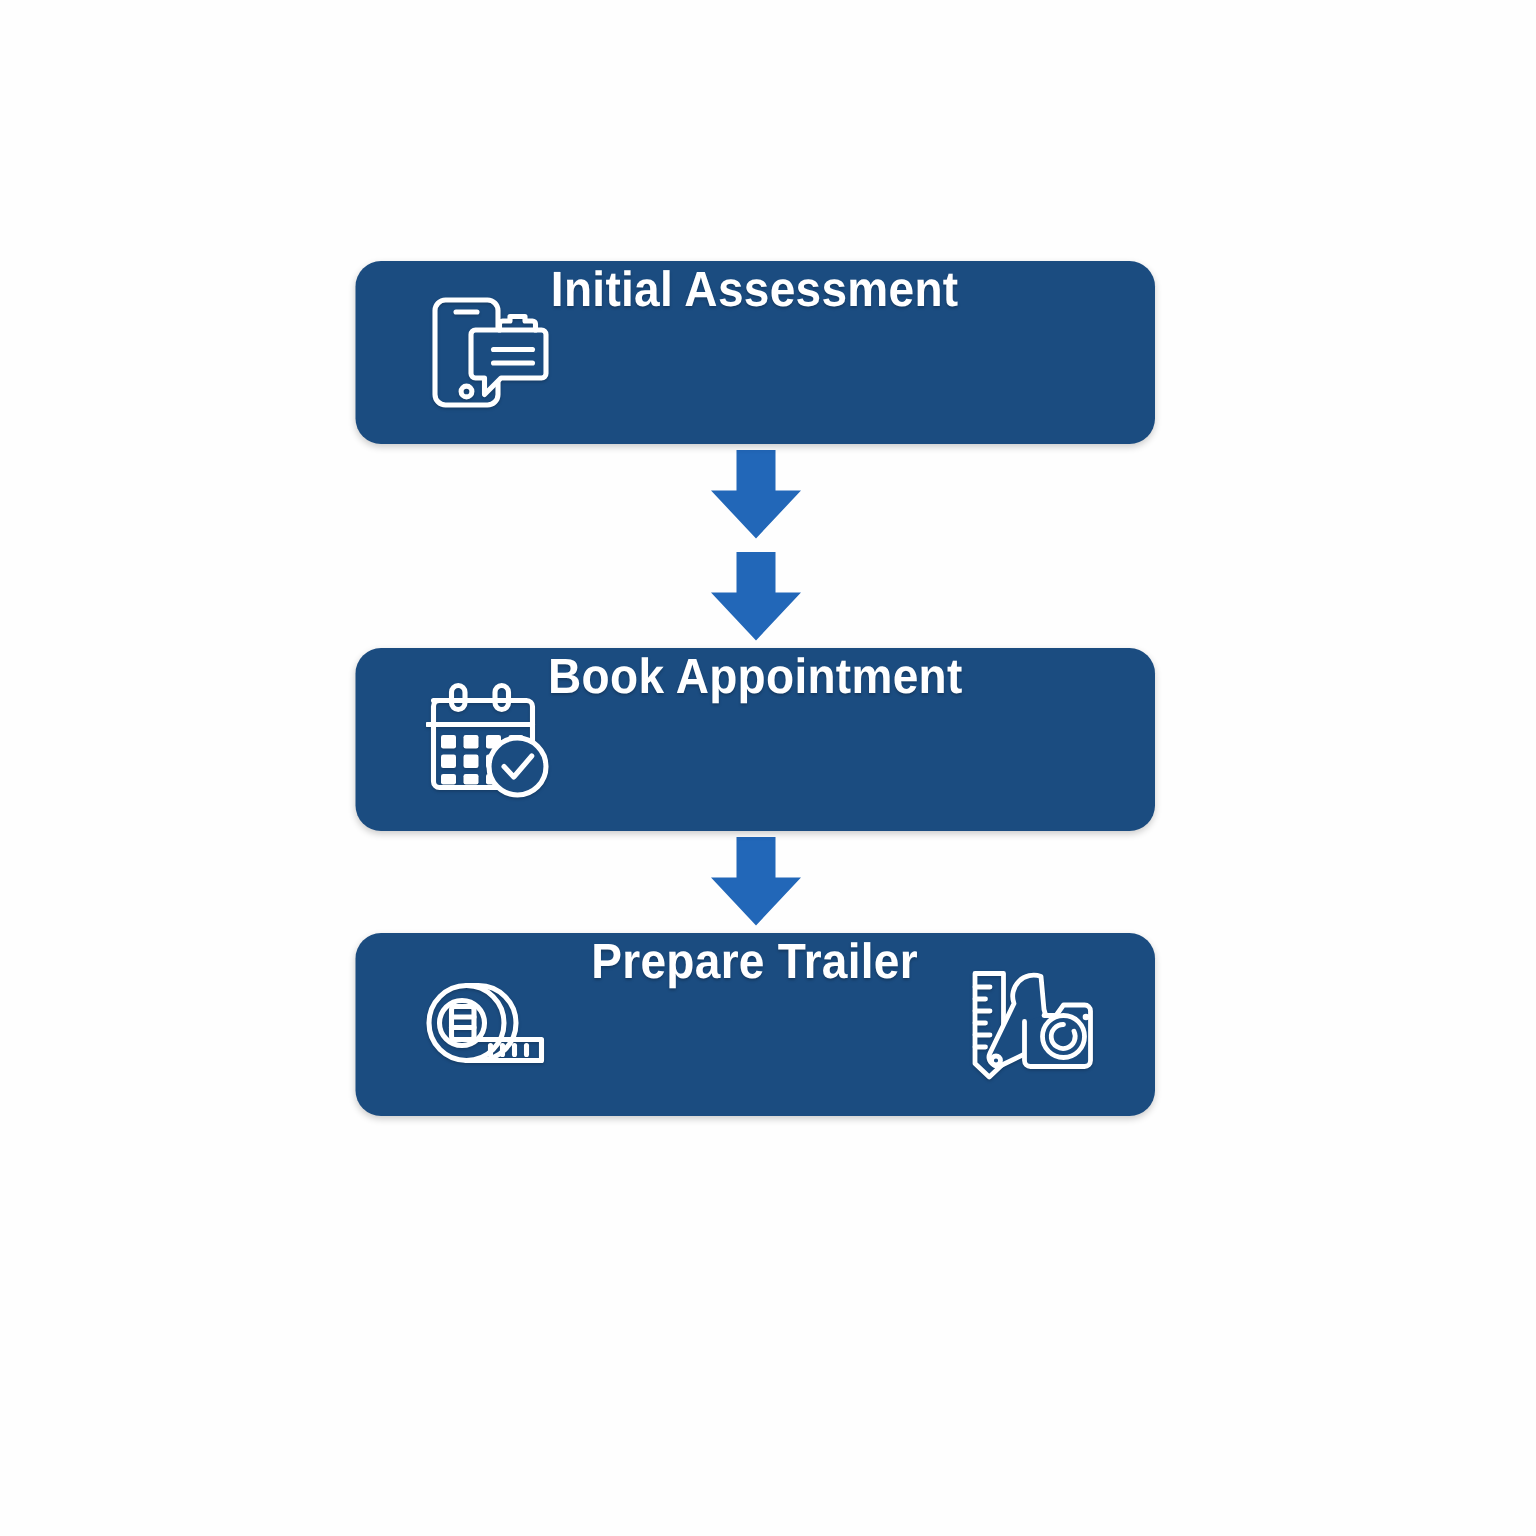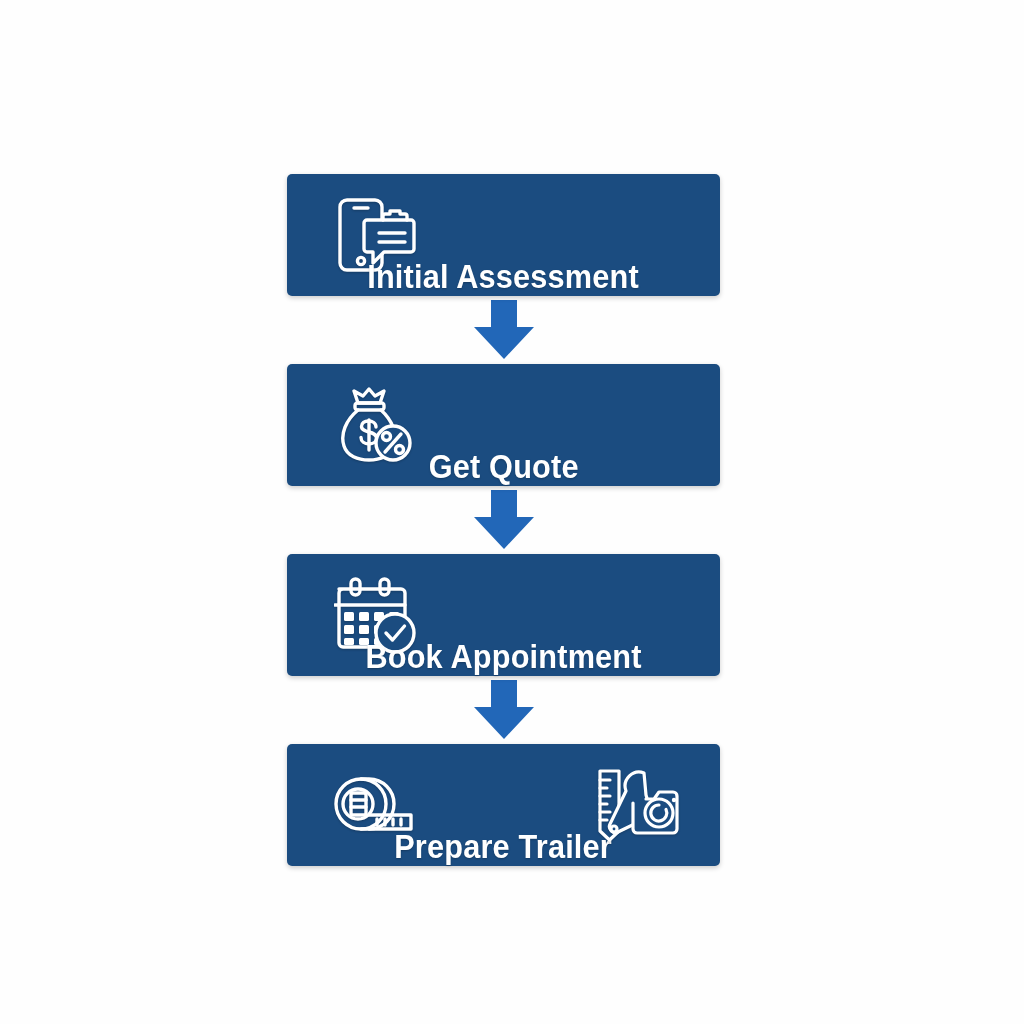--- a/index.html
+++ b/index.html
@@ -23,27 +23,27 @@
     position: absolute;
     left: 241px;
     top: 174px;
     width: 525px;
     display: flex;
     flex-direction: column;
     align-items: center;
   }
   .step-box {
     position: relative;
-    width: 433px;
+    width: 533px;
     height: 122px;
     background: #1b4c80;
-    border-radius: 5px;
+    border-radius: 17px;
     box-sizing: border-box;
     display: flex;
-    align-items: flex-end;
+    align-items: flex-start;
     justify-content: center;
     box-shadow: 0 2px 5px rgba(0,0,0,0.20);
   }
   .step-label {
     color: #ffffff;
     font-family: "Liberation Sans", sans-serif;
     font-size: 33px;
     font-weight: bold;
     letter-spacing: 0.2px;
     text-align: center;
@@ -106,36 +106,20 @@
       </span>
       <span class="step-label">Initial Assessment</span>
     </div>
 
     <div class="connector">
       <svg width="62" height="60" viewBox="0 0 62 60">
         <path d="M18 0 h26 v27 h17 L31 59 L1 27 h17 z" fill="#2267b8"></path>
       </svg>
     </div>
 
-    <div class="step-box">
-      <span class="icon-left">
-        <svg width="80" height="78" viewBox="0 0 80 78" fill="none" stroke="#ffffff" stroke-width="3.4" stroke-linecap="round" stroke-linejoin="round">
-          <path d="M22 17 l-4 -12 l9 5 l6 -7 l6 7 l9 -5 l-4 12 z"></path>
-          <rect x="19" y="17" width="29" height="7" rx="2.5"></rect>
-          <path d="M22 24 C10 34 4 48 8 60 C11 70 22 74 33 74 C44 74 55 70 58 60 C62 48 56 34 45 24"></path>
-          <path d="M33 34 v30"></path>
-          <path d="M40 41 c0 -4 -3.5 -6 -7.5 -6 c-4 0 -7 2 -7 5.5 c0 7 15 4 15 11.5 c0 4 -3.5 6 -7.5 6 c-4.5 0 -8 -2.5 -8 -6.5"></path>
-          <circle cx="57" cy="57" r="17" fill="#1b4c80"></circle>
-          <circle cx="50.5" cy="50.5" r="4"></circle>
-          <circle cx="63.5" cy="63.5" r="4"></circle>
-          <line x1="65" y1="48" x2="49" y2="66"></line>
-        </svg>
-      </span>
-      <span class="step-label">Get Quote</span>
-    </div>
 
     <div class="connector">
       <svg width="62" height="60" viewBox="0 0 62 60">
         <path d="M18 0 h26 v27 h17 L31 59 L1 27 h17 z" fill="#2267b8"></path>
       </svg>
     </div>
 
     <div class="step-box">
       <span class="icon-left">
         <svg width="84" height="78" viewBox="0 0 84 78" fill="none" stroke="#ffffff" stroke-width="3.4" stroke-linecap="round" stroke-linejoin="round">

